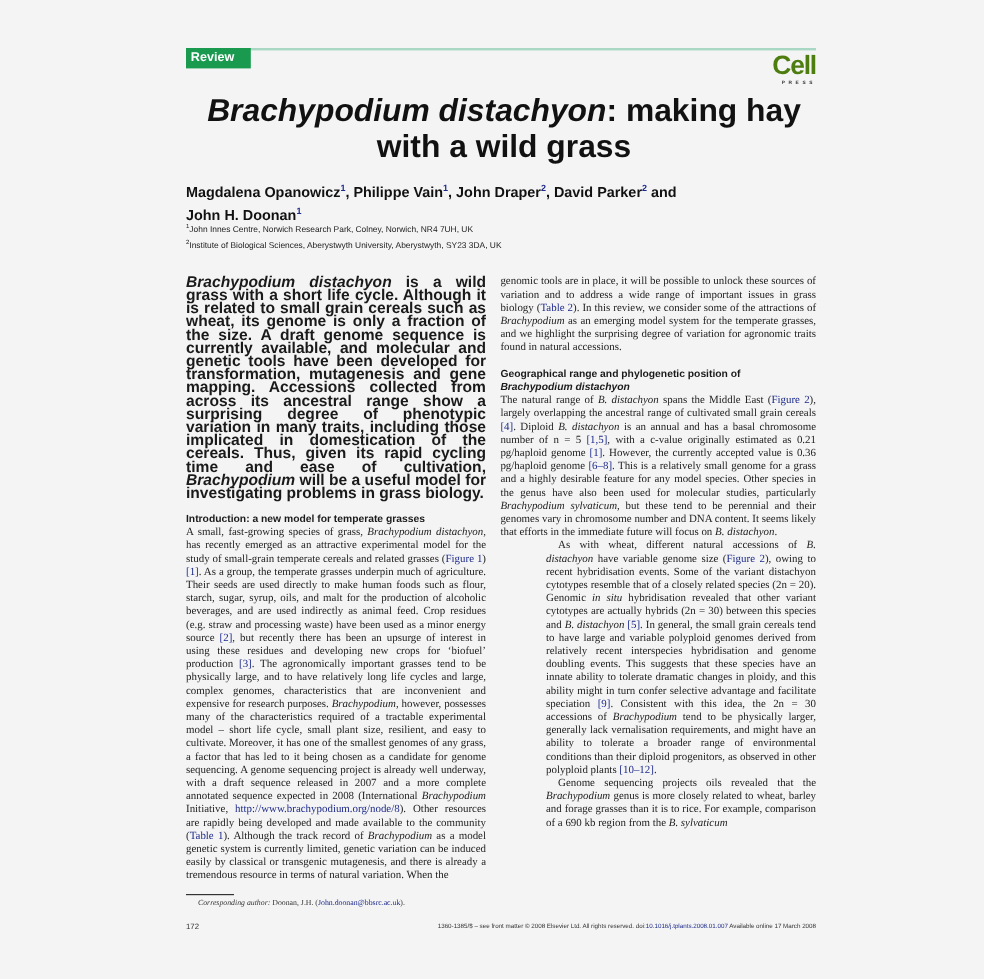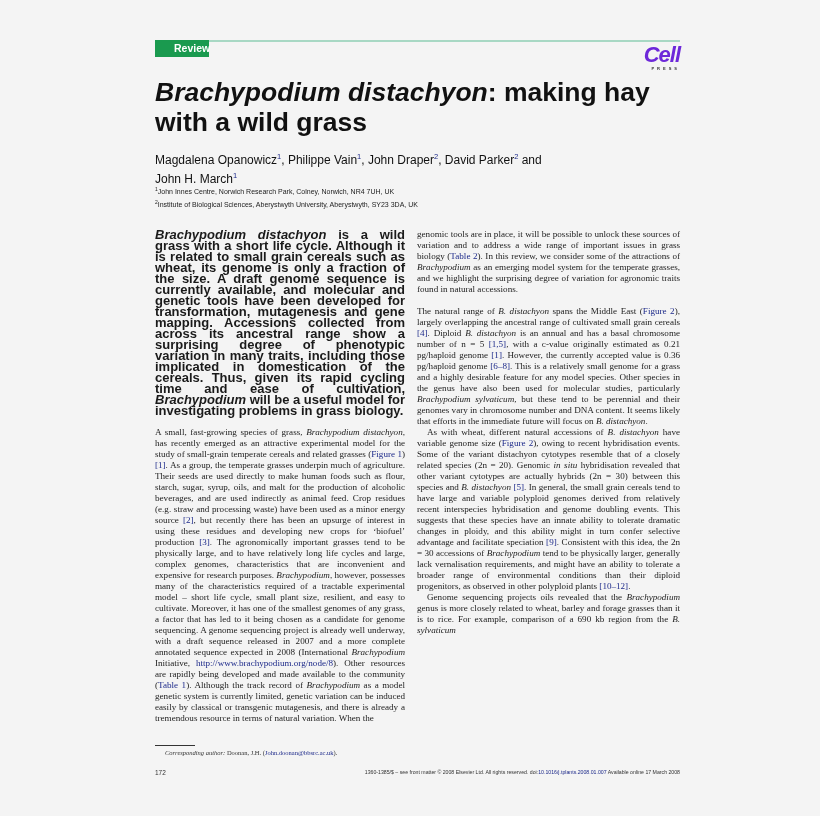--- a/index.html
+++ b/index.html
@@ -1,37 +1,37 @@
 <!DOCTYPE html>
 <html><head>
 <meta charset="utf-8">
 <style>
   html, body { margin:0; padding:0; }
   body { width:820px; height:816px; background:#f4f4f4; position:relative; overflow:hidden; }
   .page { position:absolute; left:155px; top:40px; width:525px; color:#111; }
   .topline { position:absolute; left:0; top:0; width:525px; height:2px; background:#a8d8c4; }
   .badge { position:absolute; left:0; top:0; width:54px; height:17px; background:#1a9a4f; color:#fff;
-    font-family:"Liberation Sans", sans-serif; font-weight:bold; font-size:10.5px; line-height:17px; padding-left:19px; box-sizing:border-box; }
+    font-family:"Liberation Sans", sans-serif; font-weight:bold; font-size:10.5px; line-height:17px; padding-left:4px; box-sizing:border-box; }
   .cell { position:absolute; right:0; top:4px; text-align:right; }
-  .cell .logo { font-family:"Liberation Sans", sans-serif; font-weight:bold; font-size:22px; letter-spacing:-1px; line-height:22px; color:#6d28d9;font-style:italic; }
+  .cell .logo { font-family:"Liberation Sans", sans-serif; font-weight:bold; font-size:22px; letter-spacing:-1px; line-height:22px; color:#4d7c0f; }
   .cell .press { font-family:"Liberation Sans", sans-serif; font-weight:bold; font-size:4px; letter-spacing:3px; line-height:6px; color:#333; }
-  .title { position:absolute; left:0; top:37px; width:530px; font-family:"Liberation Sans", sans-serif; font-weight:bold; font-size:26.5px; line-height:30px; color:#111; }
+  .title { position:absolute; left:0; top:37px; width:530px; font-family:"Liberation Sans", sans-serif; font-weight:bold; font-size:26.5px; line-height:30px; color:#111;text-align:center; }
   .title i { font-style:italic; }
-  .authors { position:absolute; left:0; top:109px; width:520px; font-family:"Liberation Sans", sans-serif; font-weight:normal; font-size:12px; line-height:15px; }
+  .authors { position:absolute; left:0; top:109px; width:520px; font-family:"Liberation Sans", sans-serif; font-weight:bold; font-size:12px; line-height:15px; }
   .authors sup { font-size:7.5px; color:#1d2a8a; }
   .affil { position:absolute; left:0; top:144px; width:520px; font-family:"Liberation Sans", sans-serif; font-size:7px; line-height:11px; color:#222; }
   .affil sup { font-size:5px; }
   .col { position:absolute; top:189px; width:250px; font-family:"Liberation Serif", serif; font-size:9.1px; line-height:11px; color:#222; text-align:justify; }
   .col.left { left:0; }
   .col.right { left:262px; width:263px; }
   .abstract { font-family:"Liberation Sans", sans-serif; font-weight:bold; font-size:13px; line-height:11px; color:#1a1a1a; margin:0 0 11px 0; }
   .abstract i { font-style:italic; }
   h3 { margin:0; font-family:"Liberation Sans", sans-serif; font-weight:bold; font-size:8.6px; line-height:11px; color:#1a1a1a; }
   p { margin:0; }
-  .indent { text-indent:10px; }
+  .indent { text-indent:10px;margin-left:38px; }
   .link { color:#1d2a8a; }
   .gap { height:11px; }
   .footnote-rule { position:absolute; left:0; top:705px; width:40px; height:1px; background:#333; }
   .footnote { position:absolute; left:10px; top:709px; font-family:"Liberation Serif", serif; font-size:6.5px; color:#333; }
   .footnote i { font-style:italic; }
   .pagenum { position:absolute; left:0; top:729px; font-family:"Liberation Sans", sans-serif; font-size:6.5px; color:#333; }
   .footer { position:absolute; right:0; top:729px; font-family:"Liberation Sans", sans-serif; font-size:5.2px; color:#333; white-space:nowrap; }
 </style>
 </head>
 <body>
@@ -44,36 +44,38 @@
     <div class="press">PRESS</div>
   </div>
 
   <div class="title"><i>Brachypodium distachyon</i><span>: making hay with a wild grass</span></div>
 
   <div class="authors">
     <span>Magdalena Opanowicz</span><sup>1</sup>,
     <span>Philippe Vain</span><sup>1</sup>,
     <span>John Draper</span><sup>2</sup>,
     <span>David Parker</span><sup>2</sup> and<br>
-    <span>John H. March</span><sup>1</sup>
+    <span>John H. Doonan</span><sup>1</sup>
   </div>
 
   <div class="affil">
     <div><sup>1</sup><span>John Innes Centre, Norwich Research Park, Colney, Norwich, NR4 7UH, UK</span></div>
     <div><sup>2</sup><span>Institute of Biological Sciences, Aberystwyth University, Aberystwyth, SY23 3DA, UK</span></div>
   </div>
 
   <div class="col left">
     <p class="abstract"><i>Brachypodium distachyon</i><span> is a wild grass with a short life cycle. Although it is related to small grain cereals such as wheat, its genome is only a fraction of the size. A draft genome sequence is currently available, and molecular and genetic tools have been developed for transformation, mutagenesis and gene mapping. Accessions collected from across its ancestral range show a surprising degree of phenotypic variation in many traits, including those implicated in domestication of the cereals. Thus, given its rapid cycling time and ease of cultivation, </span><i>Brachypodium</i><span> will be a useful model for investigating problems in grass biology.</span></p>
+    <h3>Introduction: a new model for temperate grasses</h3>
     <p><span>A small, fast-growing species of grass, </span><i>Brachypodium distachyon</i><span>, has recently emerged as an attractive experimental model for the study of small-grain temperate cereals and related grasses (</span><span class="link">Figure 1</span><span>) </span><span class="link">[1]</span><span>. As a group, the temperate grasses underpin much of agriculture. Their seeds are used directly to make human foods such as flour, starch, sugar, syrup, oils, and malt for the production of alcoholic beverages, and are used indirectly as animal feed. Crop residues (e.g. straw and processing waste) have been used as a minor energy source </span><span class="link">[2]</span><span>, but recently there has been an upsurge of interest in using these residues and developing new crops for ‘biofuel’ production </span><span class="link">[3]</span><span>. The agronomically important grasses tend to be physically large, and to have relatively long life cycles and large, complex genomes, characteristics that are inconvenient and expensive for research purposes. </span><i>Brachypodium</i><span>, however, possesses many of the characteristics required of a tractable experimental model – short life cycle, small plant size, resilient, and easy to cultivate. Moreover, it has one of the smallest genomes of any grass, a factor that has led to it being chosen as a candidate for genome sequencing. A genome sequencing project is already well underway, with a draft sequence released in 2007 and a more complete annotated sequence expected in 2008 (International </span><i>Brachypodium</i><span> Initiative, </span><span class="link">http://www.brachypodium.org/node/8</span><span>). Other resources are rapidly being developed and made available to the community (</span><span class="link">Table 1</span><span>). Although the track record of </span><i>Brachypodium</i><span> as a model genetic system is currently limited, genetic variation can be induced easily by classical or transgenic mutagenesis, and there is already a tremendous resource in terms of natural variation. When the</span></p>
   </div>
 
   <div class="col right">
     <p><span>genomic tools are in place, it will be possible to unlock these sources of variation and to address a wide range of important issues in grass biology (</span><span class="link">Table 2</span><span>). In this review, we consider some of the attractions of </span><i>Brachypodium</i><span> as an emerging model system for the temperate grasses, and we highlight the surprising degree of variation for agronomic traits found in natural accessions.</span></p>
     <div class="gap"></div>
+    <h3><span>Geographical range and phylogenetic position of</span><br><i>Brachypodium distachyon</i></h3>
     <p><span>The natural range of </span><i>B. distachyon</i><span> spans the Middle East (</span><span class="link">Figure 2</span><span>), largely overlapping the ancestral range of cultivated small grain cereals </span><span class="link">[4]</span><span>. Diploid </span><i>B. distachyon</i><span> is an annual and has a basal chromosome number of n = 5 </span><span class="link">[1,5]</span><span>, with a c-value originally estimated as 0.21 pg/haploid genome </span><span class="link">[1]</span><span>. However, the currently accepted value is 0.36 pg/haploid genome </span><span class="link">[6–8]</span><span>. This is a relatively small genome for a grass and a highly desirable feature for any model species. Other species in the genus have also been used for molecular studies, particularly </span><i>Brachypodium sylvaticum</i><span>, but these tend to be perennial and their genomes vary in chromosome number and DNA content. It seems likely that efforts in the immediate future will focus on </span><i>B. distachyon</i><span>.</span></p>
     <p class="indent"><span>As with wheat, different natural accessions of </span><i>B. distachyon</i><span> have variable genome size (</span><span class="link">Figure 2</span><span>), owing to recent hybridisation events. Some of the variant distachyon cytotypes resemble that of a closely related species (2n = 20). Genomic </span><i>in situ</i><span> hybridisation revealed that other variant cytotypes are actually hybrids (2n = 30) between this species and </span><i>B. distachyon</i><span> </span><span class="link">[5]</span><span>. In general, the small grain cereals tend to have large and variable polyploid genomes derived from relatively recent interspecies hybridisation and genome doubling events. This suggests that these species have an innate ability to tolerate dramatic changes in ploidy, and this ability might in turn confer selective advantage and facilitate speciation </span><span class="link">[9]</span><span>. Consistent with this idea, the 2n = 30 accessions of </span><i>Brachypodium</i><span> tend to be physically larger, generally lack vernalisation requirements, and might have an ability to tolerate a broader range of environmental conditions than their diploid progenitors, as observed in other polyploid plants </span><span class="link">[10–12]</span><span>.</span></p>
     <p class="indent"><span>Genome sequencing projects oils revealed that the </span><i>Brachypodium</i><span> genus is more closely related to wheat, barley and forage grasses than it is to rice. For example, comparison of a 690 kb region from the </span><i>B. sylvaticum</i></p>
   </div>
 
   <div class="footnote-rule"></div>
   <div class="footnote"><i>Corresponding author:</i><span> Doonan, J.H. (</span><span class="link">John.doonan@bbsrc.ac.uk</span><span>).</span></div>
 
   <div class="pagenum">172</div>
   <div class="footer"><span>1360-1385/$ – see front matter © 2008 Elsevier Ltd. All rights reserved. doi:</span><span class="link">10.1016/j.tplants.2008.01.007</span><span>  Available online 17 March 2008</span></div>

